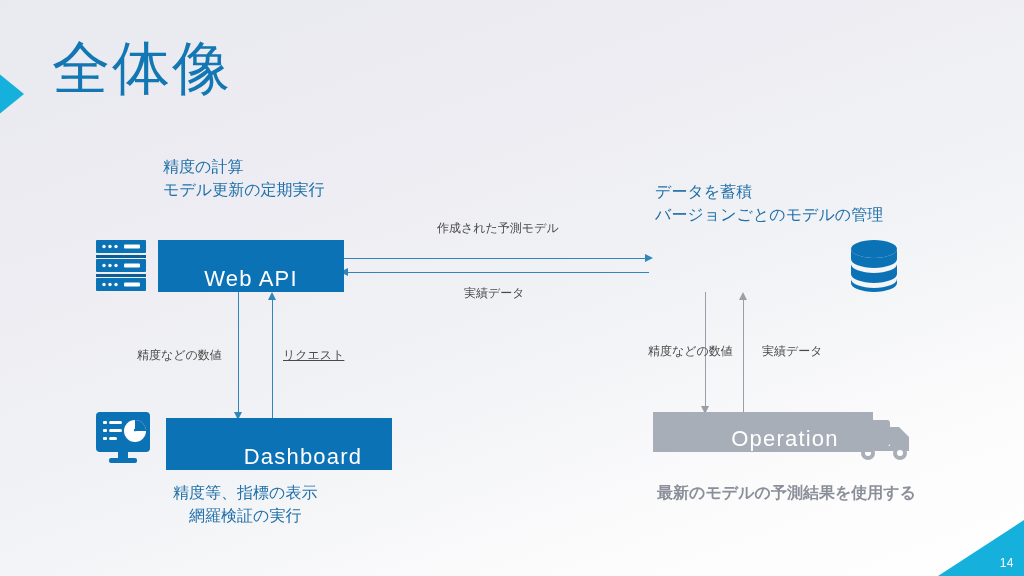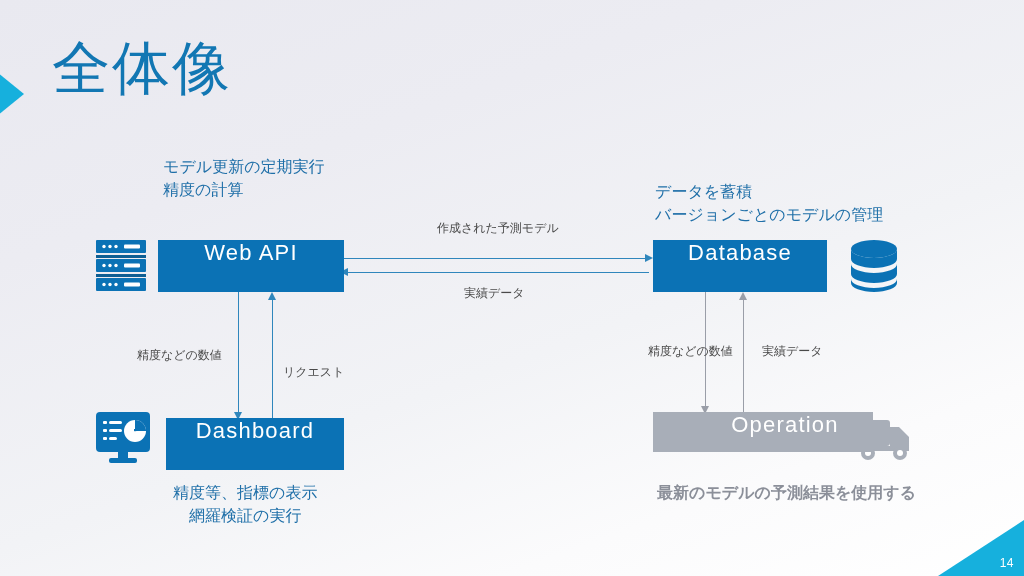--- a/index.html
+++ b/index.html
@@ -38,33 +38,33 @@
     font-weight: 400;
     color: #1277b3;
     letter-spacing: 2px;
     white-space: nowrap;
   }
 
   
   .node {
     position: absolute;
     display: flex;
-    align-items: flex-start;
+    align-items: flex-end;
     justify-content: center;
     color: #ffffff;
     font-size: 22px;
     letter-spacing: 1.2px;
     font-weight: 400;
   }
   .node.blue { background: #0b72b5; }
   .node.gray { background: #a8aeb8; }
 
   #node-webapi   { left: 158px; top: 240px; width: 186px; height: 52px; }
   #node-database { left: 653px; top: 240px; width: 174px; height: 52px; }
-  #node-dashboard{ left: 166px; top: 418px; width: 178px; height: 52px; }
+  #node-dashboard{ left: 166px; top: 418px; width: 178px; height: 52px; padding-left: 48px; }
   #node-operation{ left: 653px; top: 412px; width: 176px; height: 40px; padding-left: 44px; }
 
   
   .anno {
     position: absolute;
     color: #1f6fa8;
     font-size: 16px;
     line-height: 23px;
     white-space: nowrap;
   }
@@ -78,21 +78,21 @@
   }
 
   #anno-webapi    { left: 163px; top: 155px; }
   #anno-database  { left: 655px; top: 180px; }
   #anno-dashboard { left: 173px; top: 481px; text-align: center; }
   #anno-operation { left: 657px; top: 481px; font-weight: bold; }
 
   #label-model-created { left: 437px; top: 220px; }
   #label-actual-data   { left: 464px; top: 285px; }
   #label-metrics       { left: 137px; top: 347px; }
-  #label-request       { left: 283px; top: 364px; }
+  #label-request       { left: 283px; top: 347px; text-decoration: underline; }
   #label-latest-model  { left: 648px; top: 343px; }
   #label-actual-data-2 { left: 762px; top: 343px; }
 
   
   .hline {
     position: absolute;
     height: 1px;
     background: #2f86bc;
   }
   .vline {
@@ -187,22 +187,22 @@
 </style>
 </head>
 <body>
 
 <div class="slide">
 
   <div class="title-marker"></div>
   <div class="page-title">全体像</div>
 
   <div class="anno" id="anno-webapi">
+    <div>精度の計算</div>
     <div>モデル更新の定期実行</div>
-    <div>精度の計算</div>
   </div>
 
   <div class="anno" id="anno-dashboard">
     <div>精度等、指標の表示</div>
     <div>網羅検証の実行</div>
   </div>
 
   <div class="anno" id="anno-database">
     <div>データを蓄積</div>
     <div>バージョンごとのモデルの管理</div>
@@ -311,23 +311,20 @@
       <g fill="#ffffff">
         <circle cx="26" cy="39" r="3"></circle>
         <circle cx="58" cy="39" r="3"></circle>
       </g>
     </svg>
   </div>
 
   <div class="node blue" id="node-webapi">
     <span>Web API</span>
   </div>
-  <div class="node blue" id="node-database">
-    <span>Database</span>
-  </div>
   <div class="node blue" id="node-dashboard">
     <span>Dashboard</span>
   </div>
   <div class="node gray" id="node-operation">
     <span>Operation</span>
   </div>
 
   <div class="corner">
     <div class="corner-shape"></div>
     <div class="page-number">14</div>

